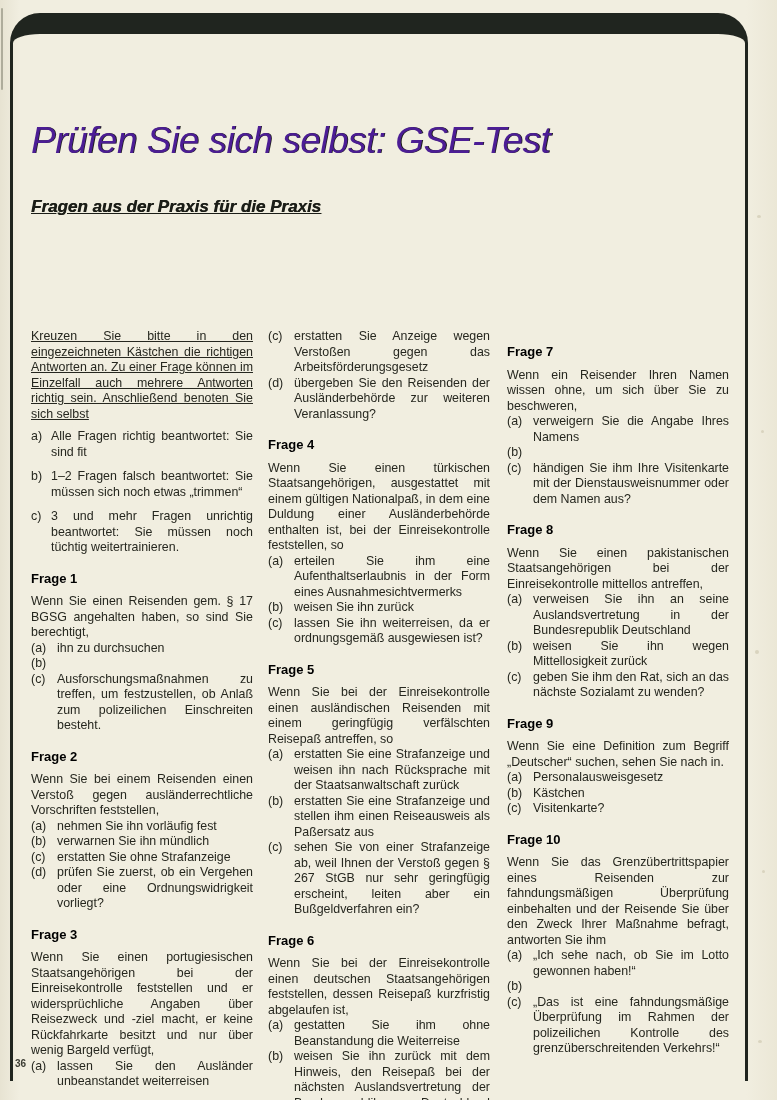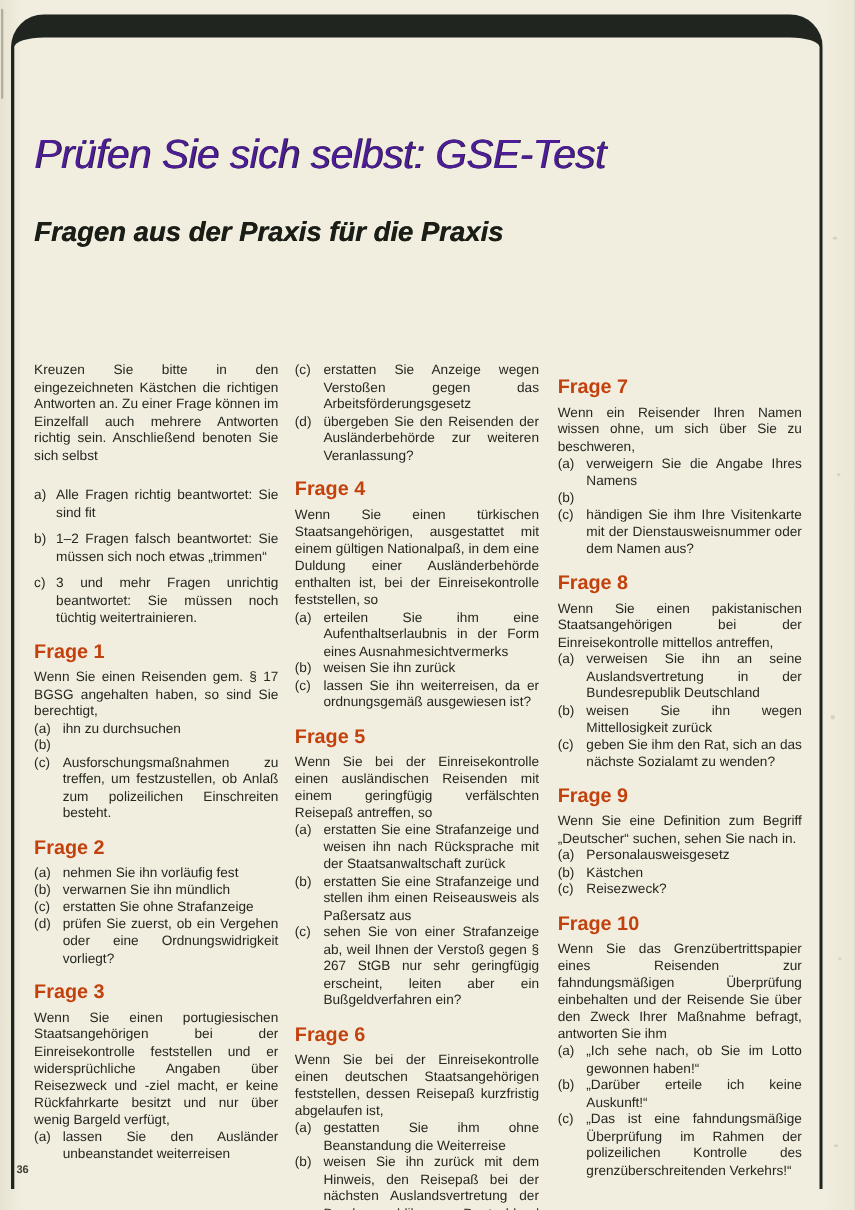--- a/index.html
+++ b/index.html
@@ -18,32 +18,33 @@
     pointer-events:none;
   }
   .title{
     position:absolute;left:31px;top:120px;margin:0;
     font-size:37px;font-weight:normal;font-style:italic;letter-spacing:-0.5px;
     color:#4c1d95;text-shadow:0.8px 0 0 #1b1d17;
     white-space:nowrap;
   }
   .subtitle{
     position:absolute;left:31px;top:197px;margin:0;
-    font-size:25px;font-weight:bold;font-style:italic;
+    font-size:17px;font-weight:bold;font-style:italic;
     color:#1b1d17;text-shadow:0.4px 0 0 #1b1d17;
     white-space:nowrap;
+    text-decoration:underline;
   }
   .col{position:absolute;top:329px;width:222px;font-size:12.4px;line-height:15.5px;}
   .col1{left:31px;}
   .col2{left:268px;}
   .col3{left:507px;}
   .col > :first-child{margin-top:0;}
   .para{margin:0;text-align:justify;}
-  .intro{margin-bottom:21px;}
-  .q-head{font-size:18px;font-weight:bold;margin:15px 0 8px;text-align:left;color:#c2410c;}
+  .intro{margin-bottom:7px;text-decoration:underline;}
+  .q-head{font-size:13px;font-weight:bold;margin:15px 0 8px;text-align:left;color:#000000;}
   .opt{display:flex;}
   .opt-label{flex:0 0 26px;}
   .opt-text{flex:1;text-align:justify;}
   .grade{margin-bottom:9px;}
   .grade .opt-label{flex:0 0 20px;}
   .page-number{position:absolute;left:15px;top:1058px;font-size:10px;font-weight:bold;color:#3c3d34;}
   .speck{position:absolute;border-radius:50%;background:#d9d4bf;}
 </style>
 </head>
 <body>
@@ -81,20 +82,21 @@
       <span class="opt-label">(b)</span>
     </div>
     <div class="opt">
       <span class="opt-label">(c)</span>
       <span class="opt-text">Ausforschungsmaßnahmen zu treffen, um festzustellen, ob Anlaß zum polizeilichen Einschreiten besteht.</span>
     </div>
   </section>
 
   <section>
     <h3 class="q-head">Frage 2</h3>
+    <p class="para">Wenn Sie bei einem Reisenden einen Verstoß gegen ausländerrechtliche Vorschriften feststellen,</p>
     <div class="opt">
       <span class="opt-label">(a)</span>
       <span class="opt-text">nehmen Sie ihn vorläufig fest</span>
     </div>
     <div class="opt">
       <span class="opt-label">(b)</span>
       <span class="opt-text">verwarnen Sie ihn mündlich</span>
     </div>
     <div class="opt">
       <span class="opt-label">(c)</span>
@@ -218,34 +220,33 @@
     <div class="opt">
       <span class="opt-label">(a)</span>
       <span class="opt-text">Personalausweisgesetz</span>
     </div>
     <div class="opt">
       <span class="opt-label">(b)</span>
       <span class="opt-text">Kästchen</span>
     </div>
     <div class="opt">
       <span class="opt-label">(c)</span>
-      <span class="opt-text">Reisezweck?</span>
+      <span class="opt-text">Visitenkarte?</span>
     </div>
   </section>
 
   <section>
     <h3 class="q-head">Frage 10</h3>
     <p class="para">Wenn Sie das Grenzübertrittspapier eines Reisenden zur fahndungsmäßigen Überprüfung einbehalten und der Reisende Sie über den Zweck Ihrer Maßnahme befragt, antworten Sie ihm</p>
     <div class="opt">
       <span class="opt-label">(a)</span>
       <span class="opt-text">„Ich sehe nach, ob Sie im Lotto gewonnen haben!“</span>
     </div>
     <div class="opt">
       <span class="opt-label">(b)</span>
-      <span class="opt-text">„Darüber erteile ich keine Auskunft!“</span>
     </div>
     <div class="opt">
       <span class="opt-label">(c)</span>
       <span class="opt-text">„Das ist eine fahndungsmäßige Überprüfung im Rahmen der polizeilichen Kontrolle des grenzüberschreitenden Verkehrs!“</span>
     </div>
   </section>
 
 </div>
 
 <div class="page-number">36</div>

